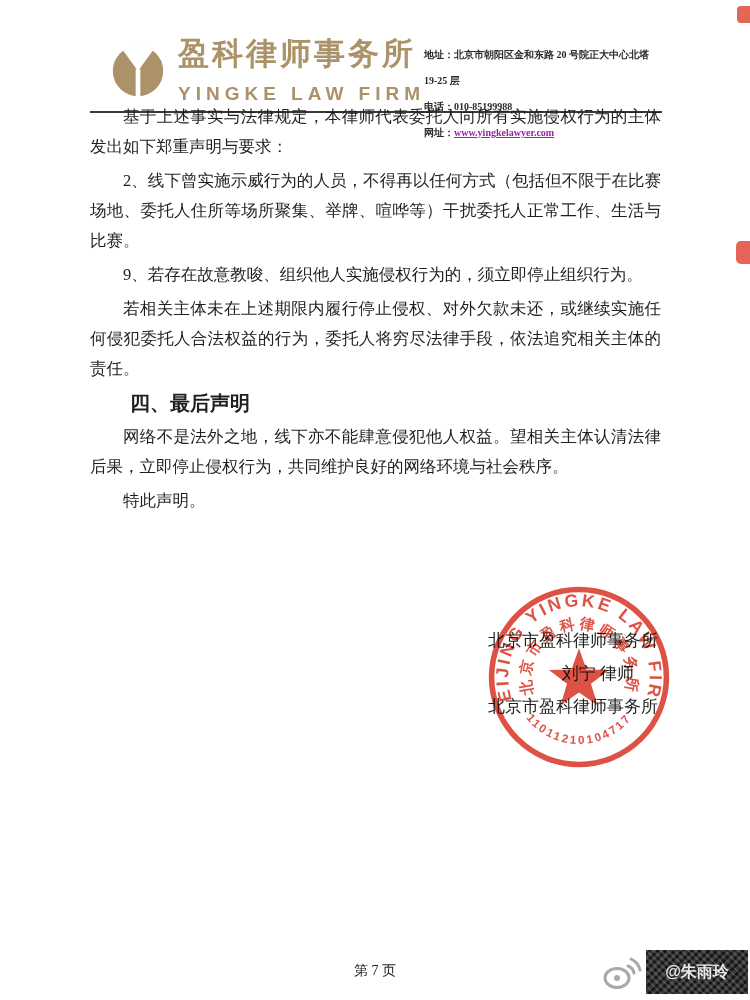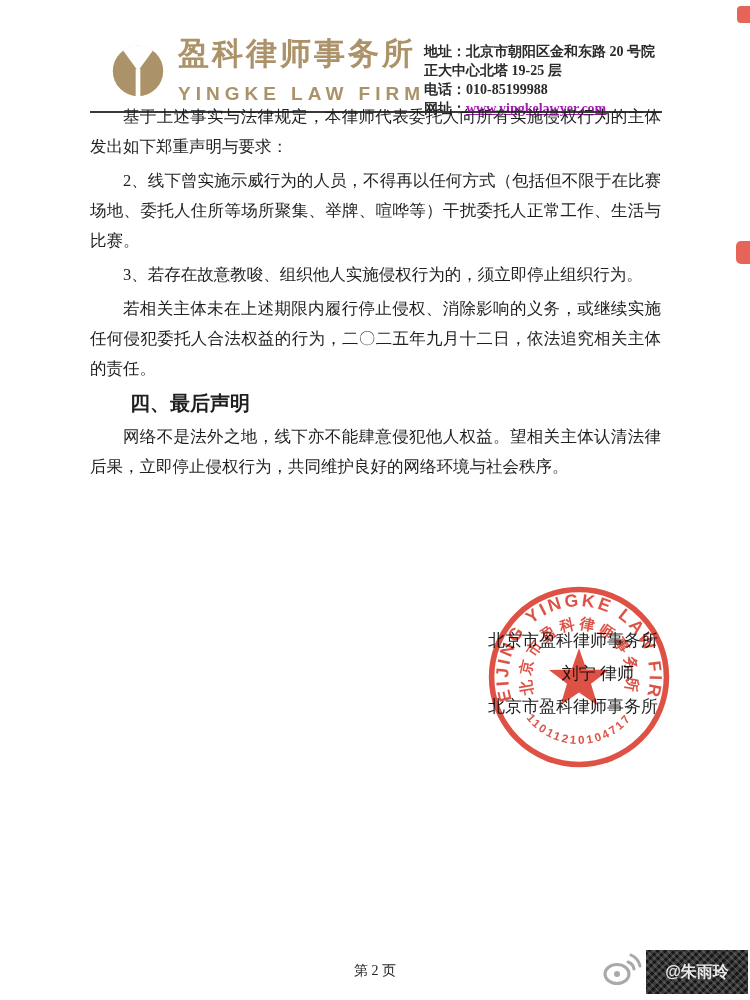--- a/index.html
+++ b/index.html
@@ -10,40 +10,40 @@
   
   .header{position:absolute;left:90px;top:30px;width:572px;height:80px;}
   .logo-group{position:absolute;left:20px;top:8px;display:flex;align-items:center;gap:12px;}
   .logo-icon{width:56px;height:56px;flex:0 0 auto;}
   .logo-text{display:flex;flex-direction:column;line-height:1;}
   .logo-zh{font-family:"Liberation Sans","DejaVu Sans",sans-serif;font-weight:bold;
     font-size:31px;color:#ab9268;letter-spacing:3px;}
   .logo-en{font-family:"Liberation Sans","DejaVu Sans",sans-serif;font-weight:bold;
     font-size:19px;color:#ab9268;letter-spacing:5px;margin-top:15px;}
   .contact{position:absolute;right:0;top:12px;width:238px;
-    font-size:14px;line-height:19px;font-weight:bold;color:#2a2a2a;}
+    font-size:10px;line-height:26px;font-weight:bold;color:#2a2a2a;}
   .contact a{color:#a21caf;text-decoration:underline;font-weight:bold;}
   .header-rule{position:absolute;left:90px;top:111px;width:572px;height:2px;background:#3a3a3a;}
   
   .doc-body{position:absolute;left:90px;top:102px;width:571px;
     font-size:16.5px;line-height:30px;text-align:justify;}
   .doc-body p{margin:0 0 4px 0;text-indent:2em;}
   .sec-heading{margin:24px 0 18px 0;font-weight:bold;font-size:20px;text-indent:0;}
   
   .signature{position:absolute;right:92px;top:624px;text-align:right;
     font-size:17px;line-height:33px;}
   .sig-lawyer{padding-right:24px;}
   
   .stamp{position:absolute;left:486px;top:584px;width:186px;height:186px;
     opacity:.88;mix-blend-mode:multiply;pointer-events:none;}
   
   .footer{position:absolute;left:0;top:962px;width:100%;text-align:center;
     font-size:14px;color:#222;}
   
-  .watermark{position:absolute;right:2px;top:950px;display:flex;align-items:flex-start;gap:4px;}
+  .watermark{position:absolute;right:2px;top:950px;display:flex;align-items:center;gap:4px;}
   .wm-block{width:102px;height:44px;background:#171717;color:#e9e9e9;
     display:flex;align-items:center;justify-content:center;
     font-family:"Liberation Sans","DejaVu Sans",sans-serif;font-weight:bold;font-size:16px;
     background-image:repeating-linear-gradient(45deg,rgba(255,255,255,.14) 0 2px,transparent 2px 5px),
       repeating-linear-gradient(-45deg,rgba(90,90,90,.5) 0 3px,transparent 3px 6px);}
   
   .seal-frag{position:absolute;right:0;background:#df4030;opacity:.8;}
   .seal-frag.a{top:6px;width:13px;height:17px;border-radius:4px 0 0 4px;}
   .seal-frag.b{top:241px;width:14px;height:23px;border-radius:5px 0 0 5px;}
 </style>
@@ -68,24 +68,25 @@
       <div><span>地址：</span><span>北京市朝阳区金和东路 20 号院正大中心北塔 19-25 层</span></div>
       <div><span>电话：</span><span>010-85199988</span></div>
       <div><span>网址：</span><a href="#">www.yingkelawyer.com</a></div>
     </div>
   </div>
   <div class="header-rule"></div>
 
   <div class="doc-body">
     <p>基于上述事实与法律规定，本律师代表委托人向所有实施侵权行为的主体发出如下郑重声明与要求：</p>
     <p>2、线下曾实施示威行为的人员，不得再以任何方式（包括但不限于在比赛场地、委托人住所等场所聚集、举牌、喧哗等）干扰委托人正常工作、生活与比赛。</p>
-    <p>3、若存在故意教唆、组织他人实施侵权行为的，须立即停止组织行为。</p>
-    <p>若相关主体未在上述期限内履行停止侵权、消除影响的义务，或继续实施任何侵犯委托人合法权益的行为，二〇二五年九月十二日，依法追究相关主体的责任。</p>
+    <p>9、若存在故意教唆、组织他人实施侵权行为的，须立即停止组织行为。</p>
+    <p>若相关主体未在上述期限内履行停止侵权、对外欠款未还，或继续实施任何侵犯委托人合法权益的行为，委托人将穷尽法律手段，依法追究相关主体的责任。</p>
     <p class="sec-heading">四、最后声明</p>
     <p>网络不是法外之地，线下亦不能肆意侵犯他人权益。望相关主体认清法律后果，立即停止侵权行为，共同维护良好的网络环境与社会秩序。</p>
+    <p>特此声明。</p>
   </div>
 
   <div class="signature">
     <div>北京市盈科律师事务所</div>
     <div class="sig-lawyer">刘宁 律师</div>
     <div>北京市盈科律师事务所</div>
   </div>
 
   <svg class="stamp" viewBox="0 0 200 200">
     <defs>
@@ -99,21 +100,21 @@
     </text>
     <text font-size="16" font-weight="bold" fill="#d93a2b" letter-spacing="4">
       <textPath href="#arcInner" startOffset="50%" text-anchor="middle">北京市盈科律师事务所</textPath>
     </text>
     <text font-family="Liberation Sans, DejaVu Sans, sans-serif" font-size="12.5" font-weight="bold" fill="#d93a2b" letter-spacing="2.5">
       <textPath href="#arcBottom" startOffset="50%" text-anchor="middle">11011210104717</textPath>
     </text>
     <polygon fill="#d93a2b" points="100,69 108,92 132.3,92.5 112.9,107.2 119.9,130.5 100,116.6 80.1,130.5 87.1,107.2 67.7,92.5 92,92"></polygon>
   </svg>
 
-  <div class="footer">第 2 页</div>
+  <div class="footer">第 7 页</div>
 
   <div class="watermark">
     <svg width="40" height="36" viewBox="0 0 40 36">
       <ellipse cx="15" cy="24" rx="12" ry="9.5" fill="none" stroke="#a9a9a9" stroke-width="3"></ellipse>
       <circle cx="15" cy="24" r="3" fill="#a9a9a9"></circle>
       <path d="M26 12 a 9 9 0 0 1 6 7" fill="none" stroke="#a9a9a9" stroke-width="3" stroke-linecap="round"></path>
       <path d="M29 5 a 16 16 0 0 1 9 11" fill="none" stroke="#a9a9a9" stroke-width="3" stroke-linecap="round"></path>
     </svg>
     <div class="wm-block">@朱雨玲</div>
   </div>

